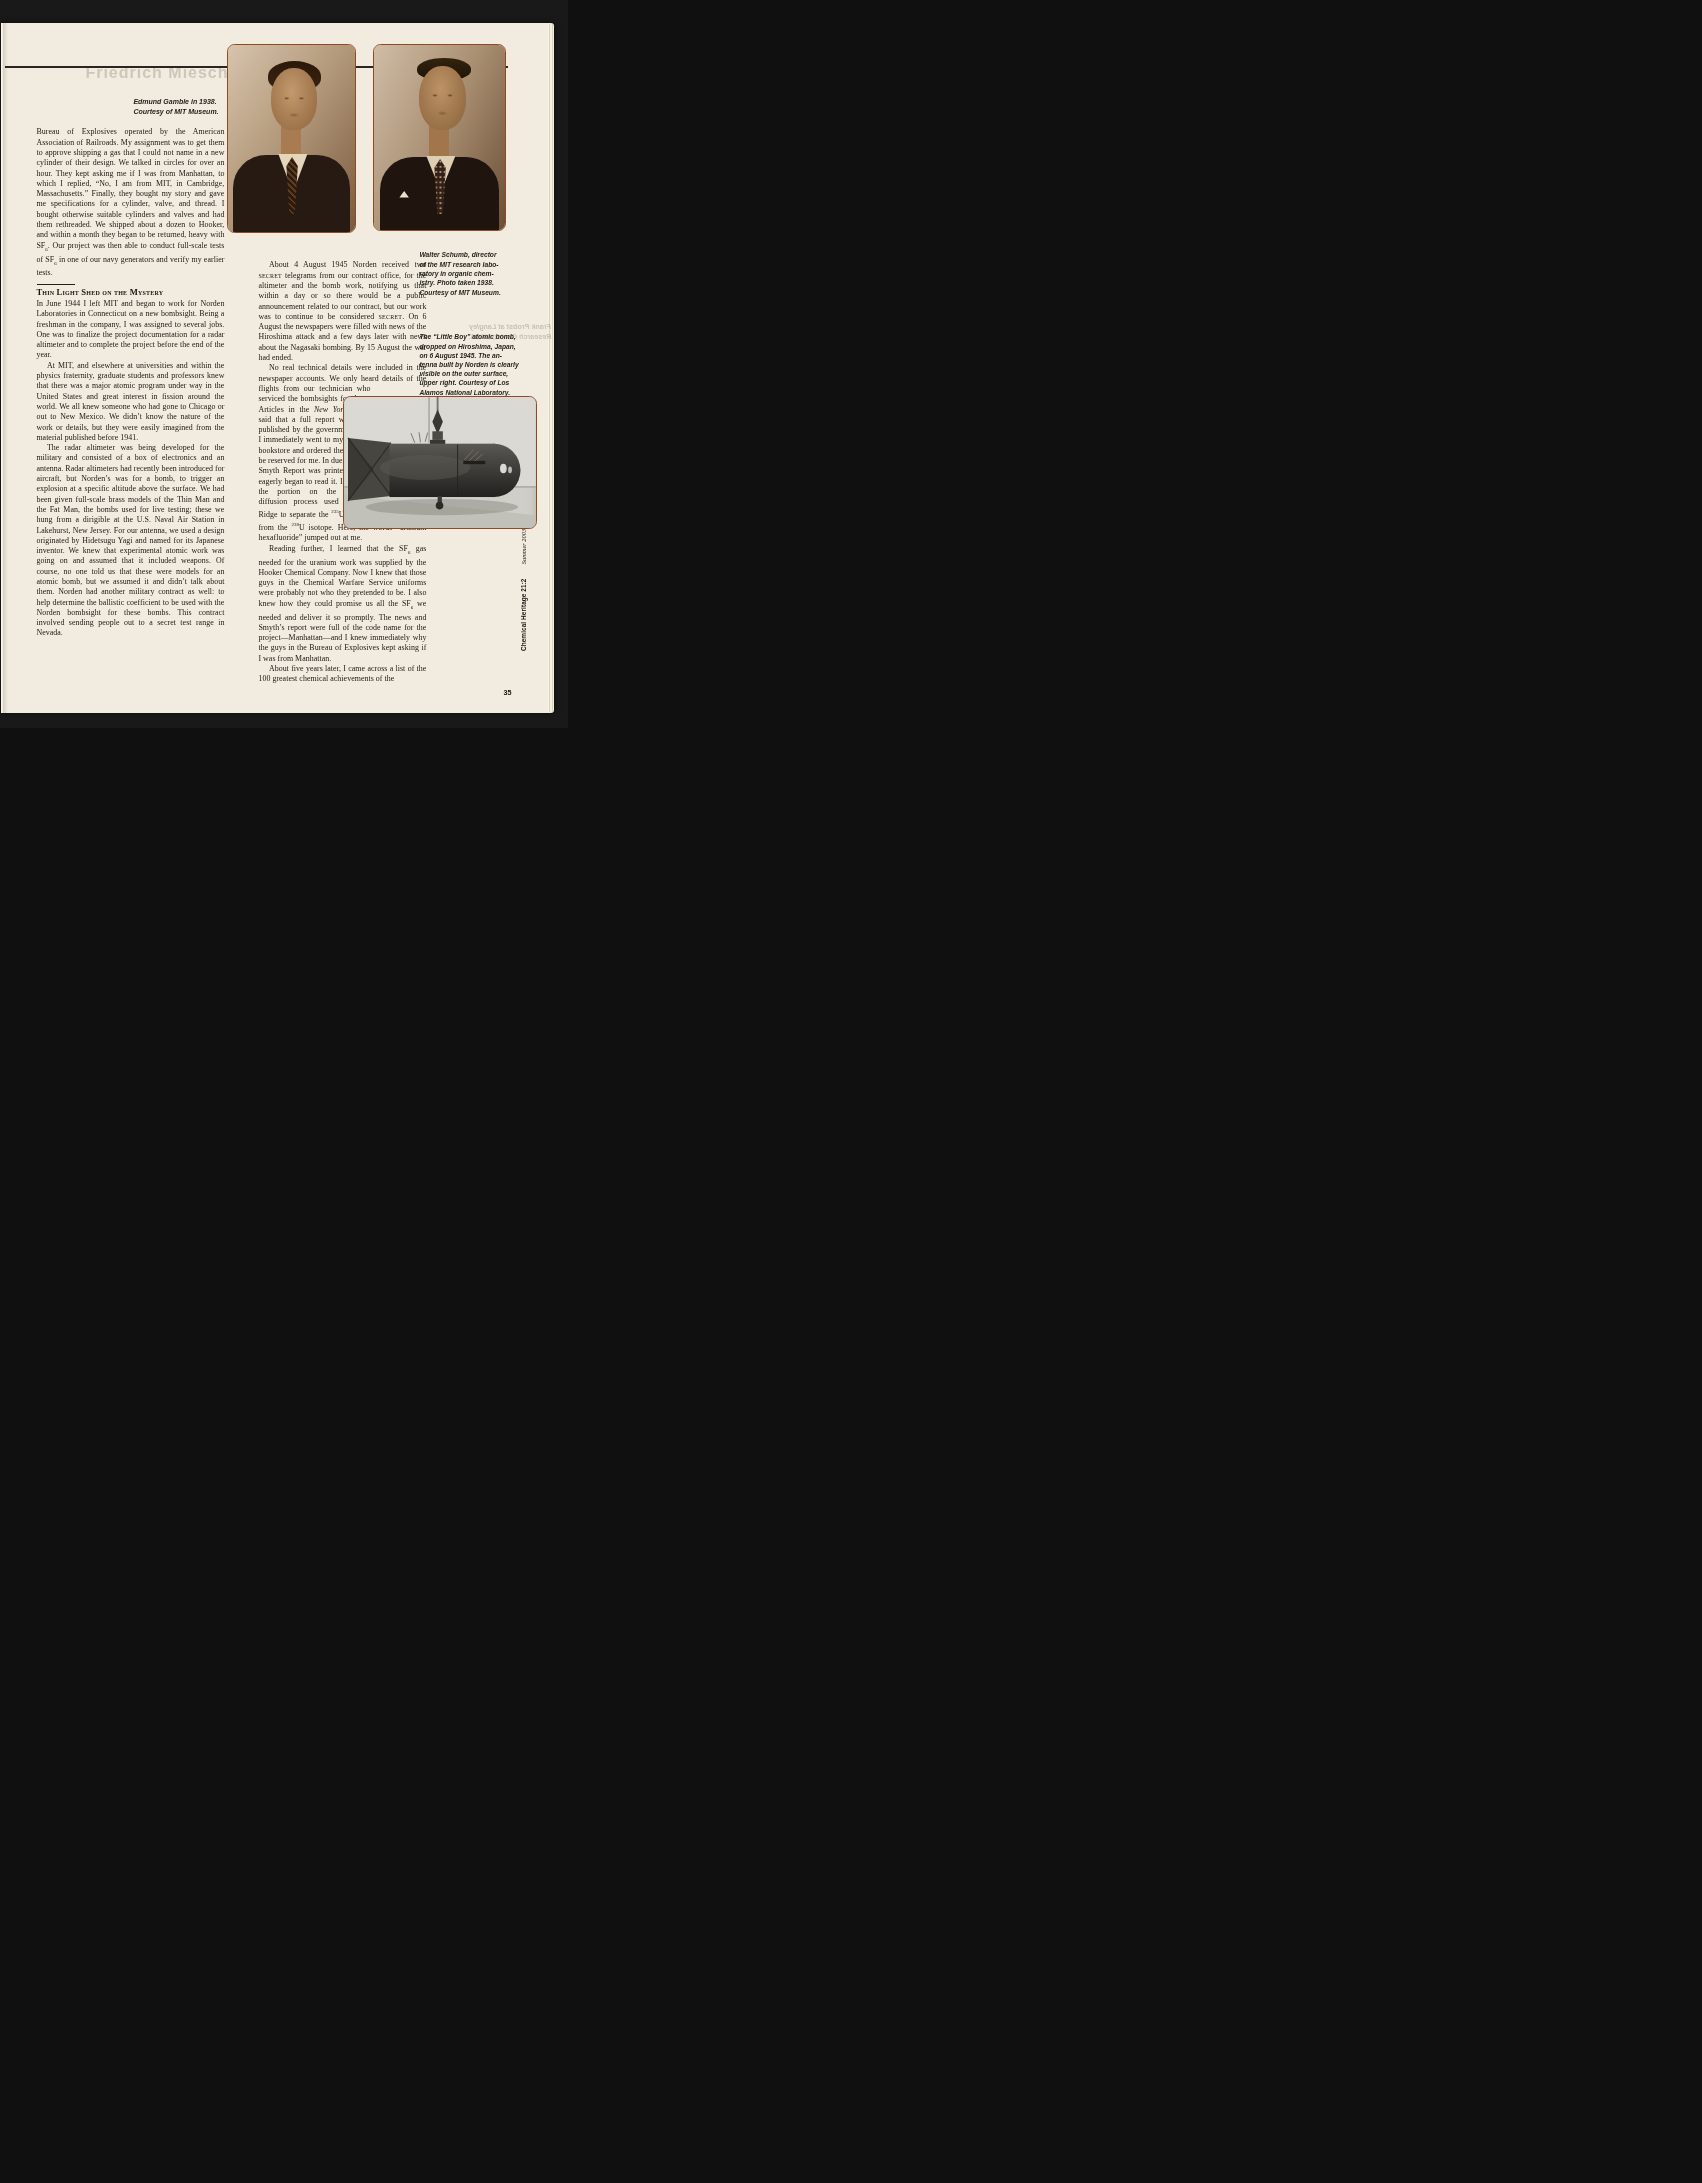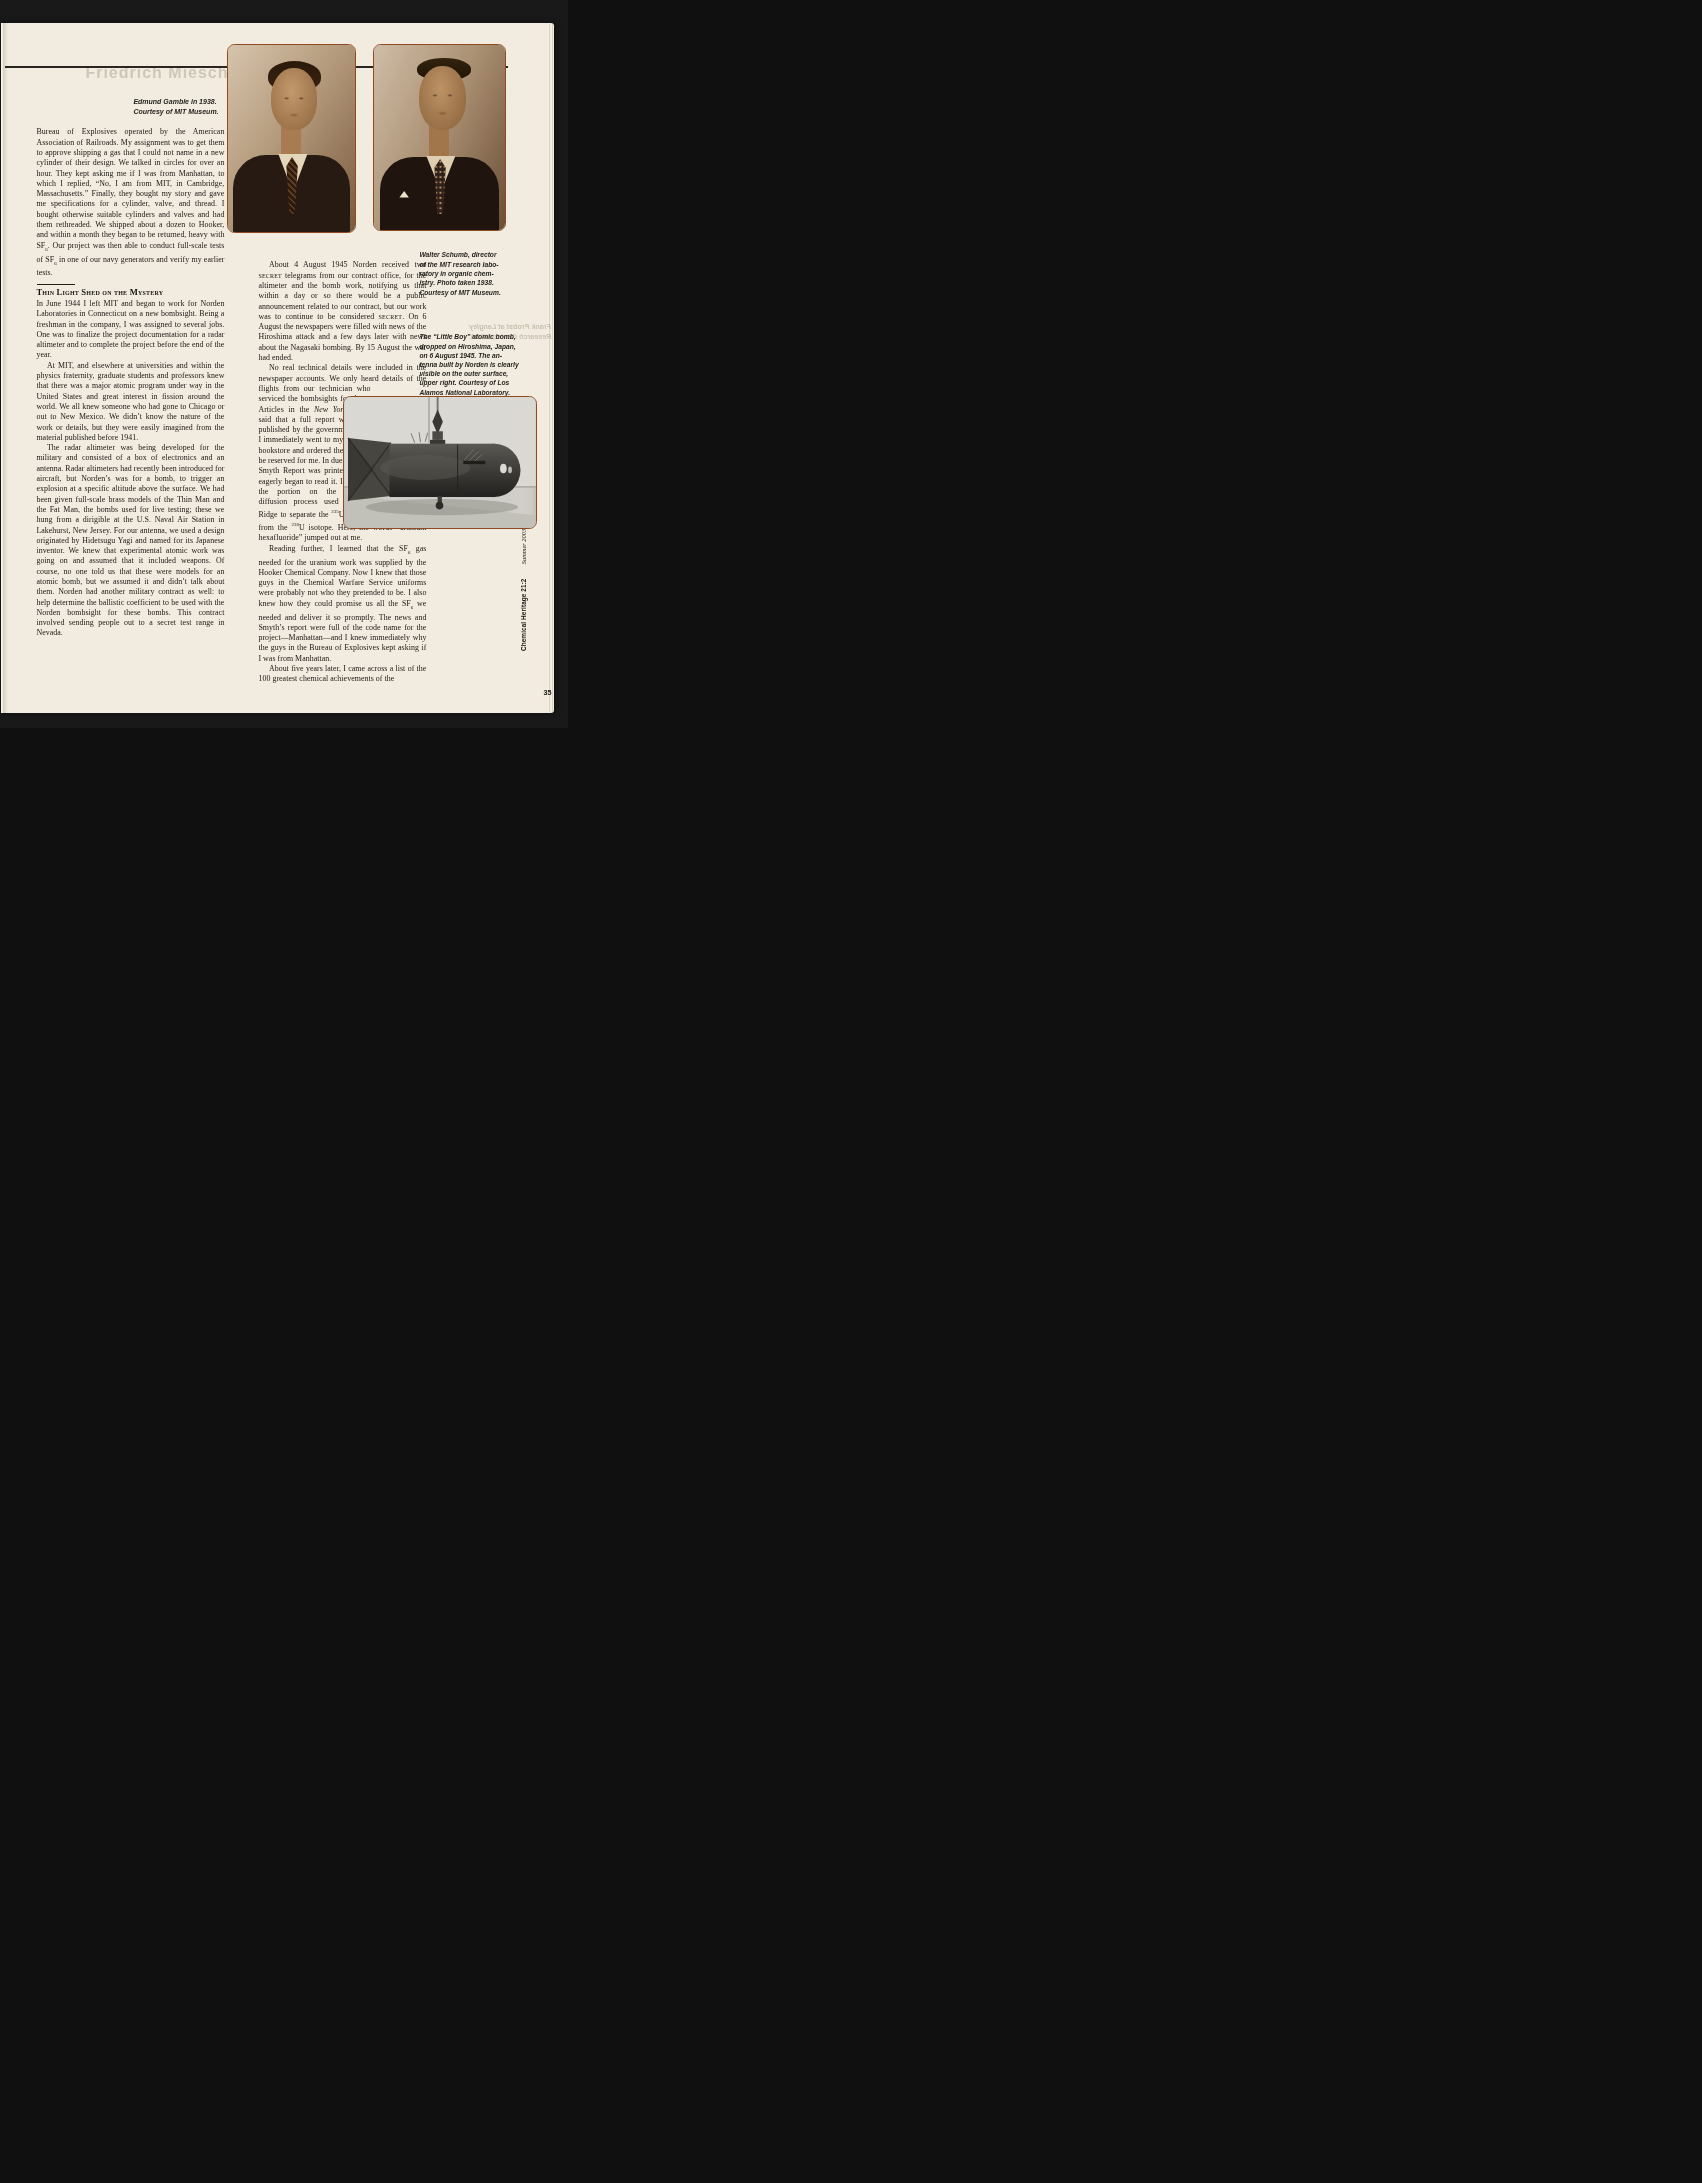--- a/index.html
+++ b/index.html
@@ -84,21 +84,21 @@
                    radial-gradient(ellipse 7.6px 3.3px at 50% 74%,rgba(75,48,26,.4),transparent 70%),
                    radial-gradient(ellipse at 46% 36%,#bd9365,#926a42 82%,#755234);}
   .p-pocket{background:#ece2c8;clip-path:polygon(0 100%,50% 0,100% 100%);}
   .photo-2 .p-pocket{left:25px;top:146px;width:9.5px;height:6.7px;}
 
   
   .sidebar{position:absolute;left:518px;top:628px;transform:rotate(-90deg);transform-origin:0 0;
         white-space:nowrap;z-index:2;color:#15130f;}
   .sidebar .journal{font-family:"Liberation Sans",sans-serif;font-weight:bold;font-size:6.4px;letter-spacing:0.1px;}
   .sidebar .issue{font-family:"Liberation Serif",serif;font-style:italic;font-size:6.4px;margin-left:12.4px;}
-  .page-num{position:absolute;left:542px;top:665px;z-index:2;
+  .page-num{position:absolute;left:502px;top:665px;z-index:2;
         font-family:"Liberation Sans",sans-serif;font-weight:bold;font-size:7.2px;color:#15130f;}
 </style>
 </head>
 <body>
 
 <div class="scan">
   <div class="page">
     <div class="left-crease"></div>
 
     <div class="ghost-top">Friedrich Miescher</div>

